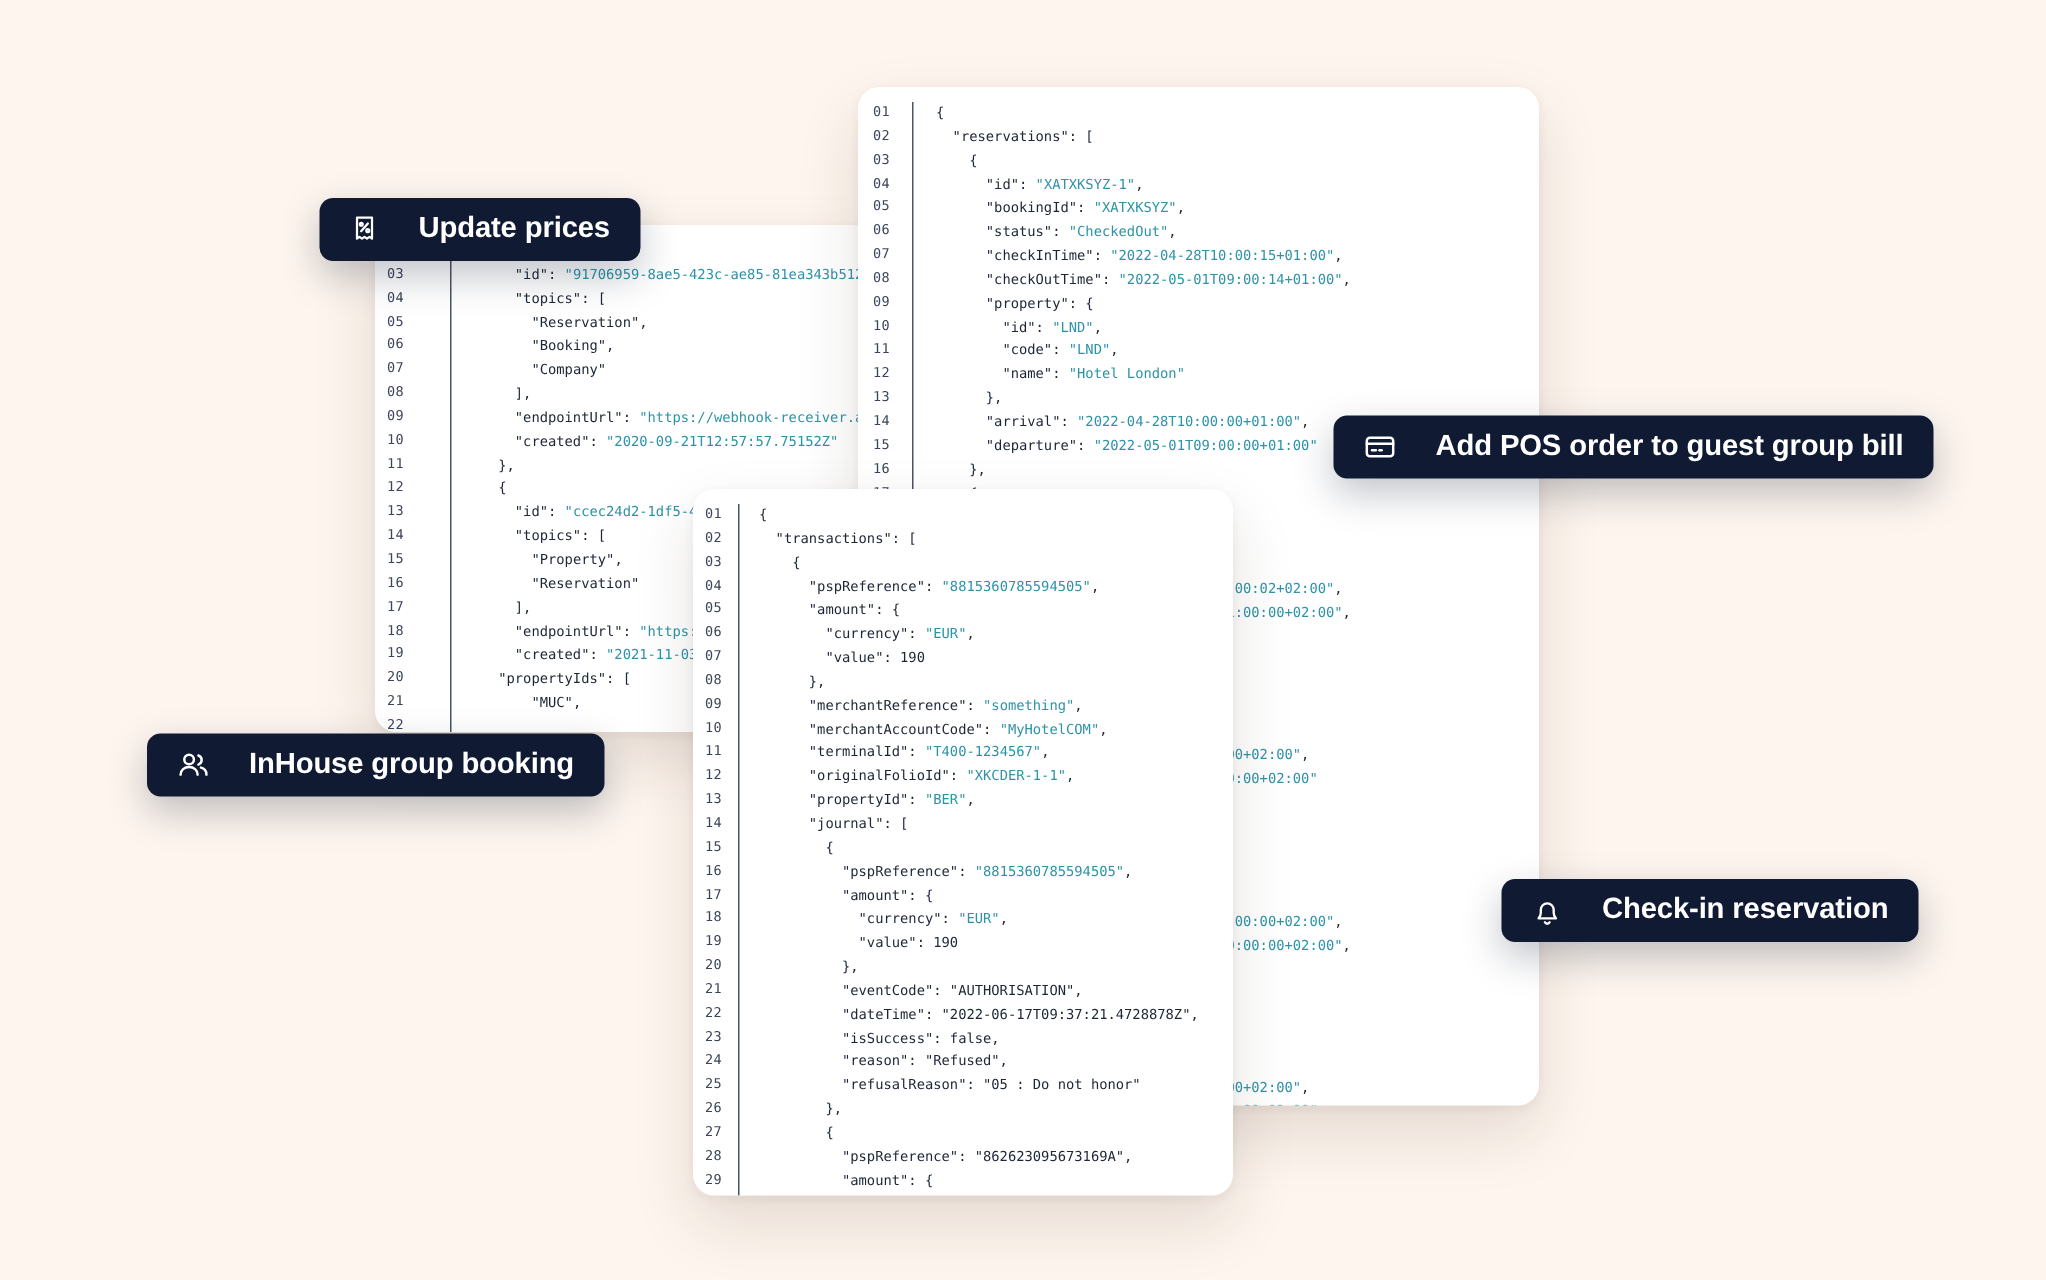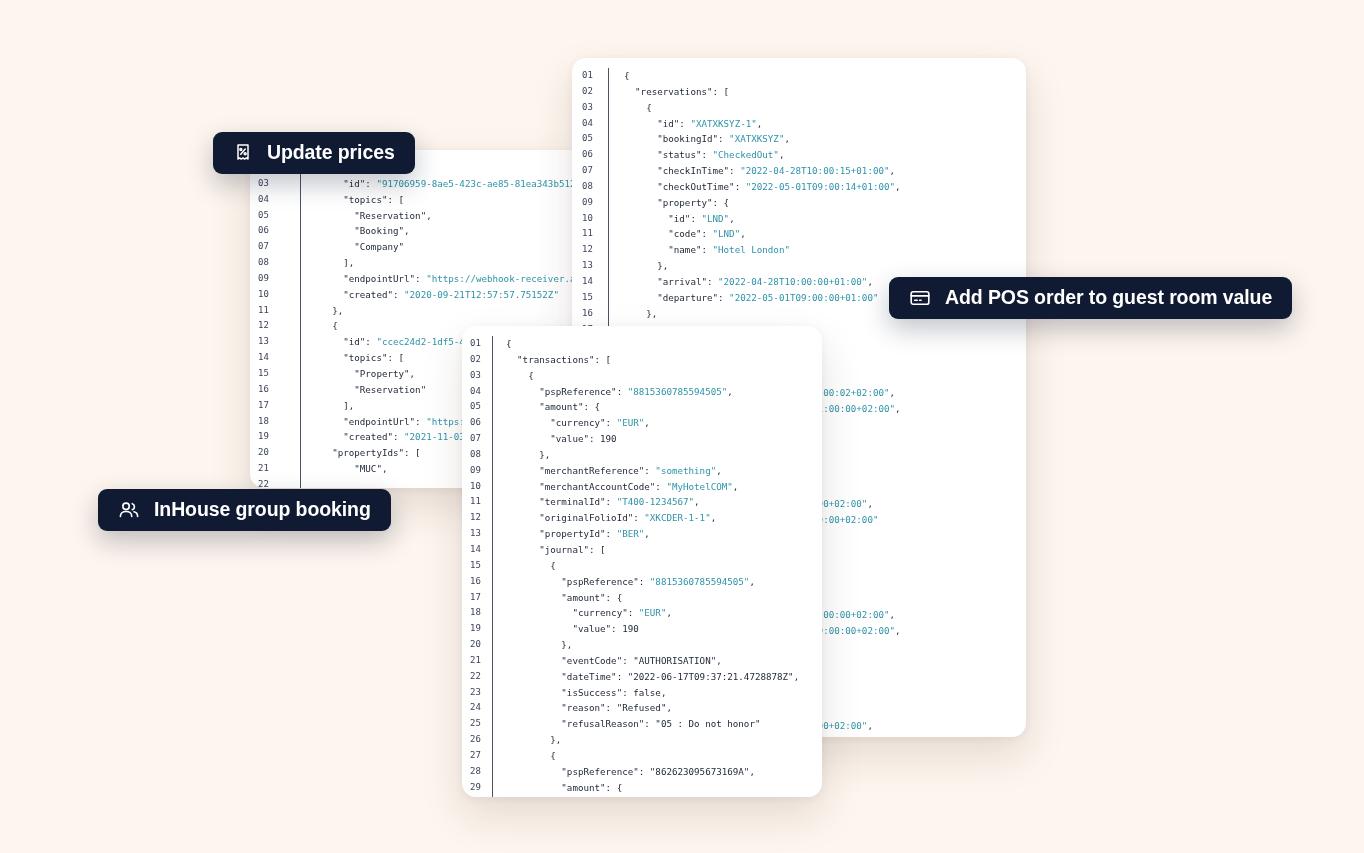--- a/index.html
+++ b/index.html
@@ -57,21 +57,21 @@
   }
   .src { flex: 1 1 auto; overflow: hidden; }
   .str { color: #2e93a8; }
   .key { color: #1d2636; }
 
   
   .pill {
     position: absolute;
     display: flex;
     align-items: center;
-    gap: 14px;
+    gap: 26px;
     background: #101a33;
     color: #ffffff;
     border-radius: 9px;
     padding: 14px 20px;
     height: 42px;
     font-size: 19.5px;
     font-weight: 700;
     letter-spacing: -0.1px;
     box-shadow: 0 10px 26px rgba(16,26,51,0.26);
     white-space: nowrap;
@@ -119,29 +119,38 @@
 
   <div class="pill" id="pill-1" style="left:889px; top:277px;">
     <span>
       <svg width="22" height="22" viewBox="0 0 24 24" fill="none" stroke="#ffffff" stroke-width="1.8" stroke-linecap="round" stroke-linejoin="round">
         <rect x="2.4" y="5.2" width="19.2" height="13.6" rx="2.2"></rect>
         <line x1="2.4" y1="9.6" x2="21.6" y2="9.6"></line>
         <line x1="6.2" y1="14.4" x2="9" y2="14.4"></line>
         <line x1="11.6" y1="14.4" x2="13.2" y2="14.4"></line>
       </svg>
     </span>
-    <span class="plabel">Add POS order to guest room value</span>
+    <span class="plabel">Add POS order to guest group bill</span>
   </div>
 
   <div class="pill" id="pill-2" style="left:98px; top:489px;">
     <span>
       <svg width="22" height="22" viewBox="0 0 24 24" fill="none" stroke="#ffffff" stroke-width="1.8" stroke-linecap="round" stroke-linejoin="round">
         <circle cx="8.8" cy="8" r="3.5"></circle>
         <path d="M2.6 19c0-3.4 2.8-5.5 6.2-5.5s6.2 2.1 6.2 5.5"></path>
         <path d="M15.6 5.1a3.5 3.5 0 0 1 0 6.6"></path>
         <path d="M17.4 13.9c2.5.5 4 2.4 4 5.1"></path>
       </svg>
     </span>
     <span class="plabel">InHouse group booking</span>
   </div>
 
+  <div class="pill" id="pill-3" style="left:1001px; top:586px;">
+    <span>
+      <svg width="21" height="21" viewBox="0 0 24 24" fill="none" stroke="#ffffff" stroke-width="1.8" stroke-linecap="round" stroke-linejoin="round">
+        <path d="M5.4 17.4c1.2-1.2 1.7-2.5 1.7-4.3v-2.2a4.9 4.9 0 0 1 9.8 0v2.2c0 1.8.5 3.1 1.7 4.3z"></path>
+        <path d="M10.2 20.4a2 2 0 0 0 3.6 0"></path>
+      </svg>
+    </span>
+    <span class="plabel">Check-in reservation</span>
+  </div>
 
 </div>
 
 </body></html>

